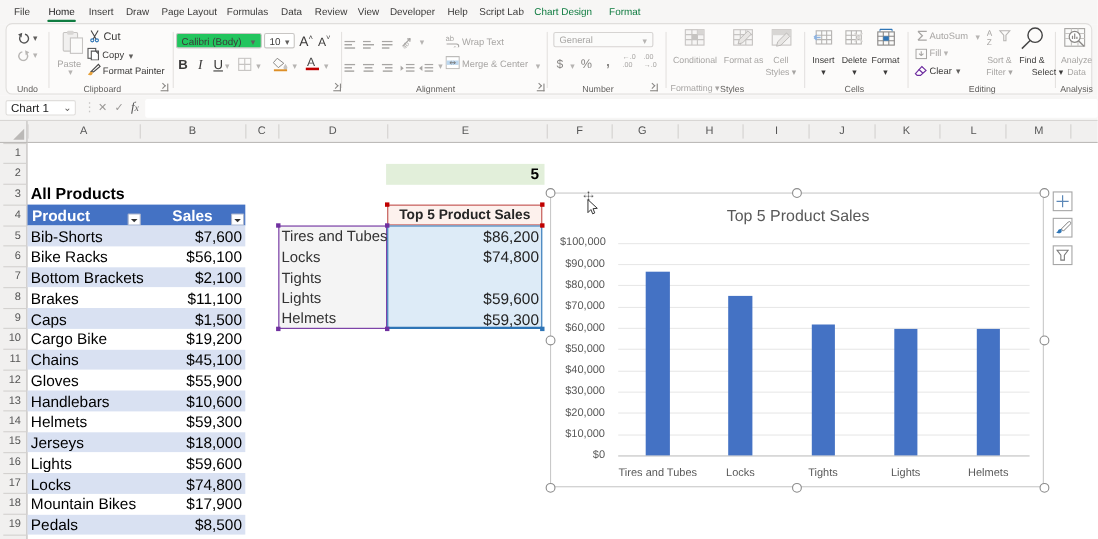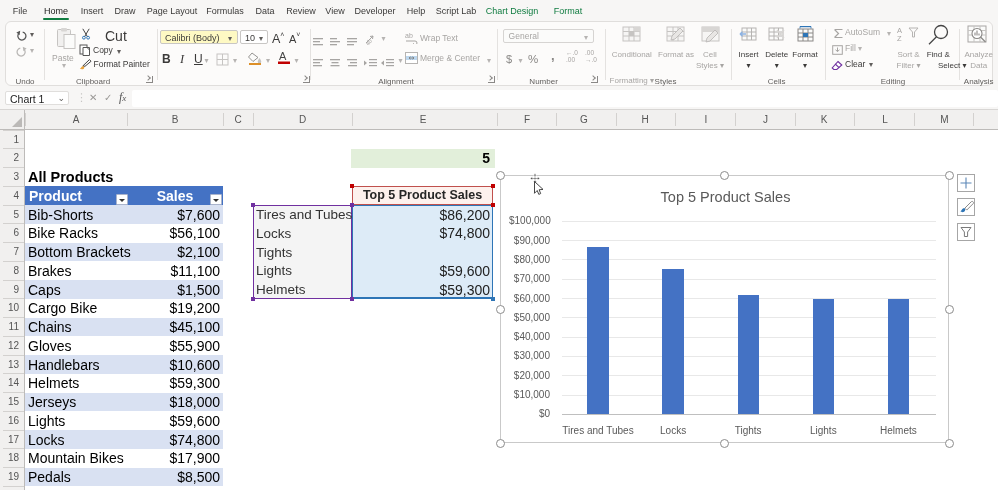--- a/index.html
+++ b/index.html
@@ -75,21 +75,21 @@
       </div>
       <div style="position: absolute; left: 303px; top: 54px; width: 7px; height: 7px; border-right: 1px solid rgb(138, 136, 134); border-bottom: 1px solid rgb(138, 136, 134);">
         <div style="position:absolute;right:2px;bottom:2px;width:4px;height:4px;border-right:1px solid #8a8886;border-bottom:1px solid #8a8886;transform:rotate(-45deg)"></div>
       </div>
       <div style="position: absolute; left: 487.5px; top: 54px; width: 7px; height: 7px; border-right: 1px solid rgb(138, 136, 134); border-bottom: 1px solid rgb(138, 136, 134);">
         <div style="position:absolute;right:2px;bottom:2px;width:4px;height:4px;border-right:1px solid #8a8886;border-bottom:1px solid #8a8886;transform:rotate(-45deg)"></div>
       </div>
       <div style="position: absolute; left: 590.5px; top: 54px; width: 7px; height: 7px; border-right: 1px solid rgb(138, 136, 134); border-bottom: 1px solid rgb(138, 136, 134);">
         <div style="position:absolute;right:2px;bottom:2px;width:4px;height:4px;border-right:1px solid #8a8886;border-bottom:1px solid #8a8886;transform:rotate(-45deg)"></div>
       </div>
-      <div style="position: absolute; left: 105px; top: 5.5px; font-size: 14px; color: rgb(59, 58, 57); white-space: nowrap;">Cut</div>
+      <div style="position: absolute; left: 94px; top: 5.5px; font-size: 10px; color: rgb(59, 58, 57); white-space: nowrap;">Cut</div>
       <div style="position: absolute; left: 93px; top: 22.5px; font-size: 8.5px; color: rgb(59, 58, 57); white-space: nowrap;">Copy</div>
       <div style="position: absolute; left: 93.5px; top: 36.5px; font-size: 8.5px; color: rgb(59, 58, 57); white-space: nowrap;">Format Painter</div>
       <div style="position: absolute; left: 52px; top: 31px; font-size: 8.5px; color: rgb(167, 165, 163); white-space: nowrap;">Paste</div>
       <div style="position: absolute; left: 420px; top: 10.5px; font-size: 8.5px; color: rgb(167, 165, 163); white-space: nowrap;">Wrap Text</div>
       <div style="position: absolute; left: 420px; top: 30.5px; font-size: 8.5px; color: rgb(167, 165, 163); white-space: nowrap;">Merge &amp; Center</div>
       <div style="position: absolute; left: 845px; top: 4.5px; font-size: 8.5px; color: rgb(167, 165, 163); white-space: nowrap;">AutoSum</div>
       <div style="position: absolute; left: 845px; top: 20.5px; font-size: 8.5px; color: rgb(167, 165, 163); white-space: nowrap;">Fill</div>
       <div style="position: absolute; left: 845px; top: 36.5px; font-size: 8.5px; color: rgb(59, 58, 57); white-space: nowrap;">Clear</div>
       <div style="position: absolute; left: 631.8px; top: 28px; font-size: 8px; color: rgb(167, 165, 163); transform: translateX(-50%); white-space: nowrap;">Conditional</div>
       <div style="position: absolute; left: 631.8px; top: 54px; font-size: 8px; color: rgb(167, 165, 163); transform: translateX(-50%); white-space: nowrap; letter-spacing: 0px;">Formatting&nbsp;▾</div>
@@ -120,21 +120,21 @@
       <div style="position: absolute; left: 266px; top: 34px; font-size: 8px; color: rgb(182, 180, 178); z-index: 3;">▾</div>
       <div style="position: absolute; left: 294.5px; top: 34px; font-size: 8px; color: rgb(182, 180, 178); z-index: 3;">▾</div>
       <div style="position: absolute; left: 381.5px; top: 12px; font-size: 8px; color: rgb(182, 180, 178); z-index: 3;">▾</div>
       <div style="position: absolute; left: 398.5px; top: 34px; font-size: 8px; color: rgb(182, 180, 178); z-index: 3;">▾</div>
       <div style="position: absolute; left: 487px; top: 34px; font-size: 8px; color: rgb(182, 180, 178); z-index: 3;">▾</div>
       <div style="position: absolute; left: 584px; top: 11px; font-size: 8px; color: rgb(182, 180, 178); z-index: 3;">▾</div>
       <div style="position: absolute; left: 518.5px; top: 34px; font-size: 8px; color: rgb(182, 180, 178); z-index: 3;">▾</div>
       <div style="position: absolute; left: 886.9px; top: 7px; font-size: 8px; color: rgb(182, 180, 178); z-index: 3;">▾</div>
       <div style="position: absolute; left: 858px; top: 22px; font-size: 8px; color: rgb(182, 180, 178); z-index: 3;">▾</div>
       <div style="position: absolute; left: 869px; top: 38px; font-size: 8px; color: rgb(96, 94, 92); z-index: 3;">▾</div>
-      <div style="position: absolute; left: 160px; top: 8px; width: 78px; height: 14px; border: 1px solid rgb(200, 198, 196); border-radius: 2px; font-size: 9px; color: rgb(59, 58, 57); padding: 2px 4px; background: #fef9c3;">Calibri (Body)</div>
+      <div style="position: absolute; left: 160px; top: 8px; width: 78px; height: 14px; border: 1px solid rgb(200, 198, 196); border-radius: 2px; font-size: 9px; color: rgb(59, 58, 57); padding: 2px 4px; background: #22c55e;">Calibri (Body)</div>
       <div style="position: absolute; left: 240px; top: 8px; width: 28px; height: 14px; border: 1px solid rgb(200, 198, 196); border-radius: 2px; font-size: 9px; color: rgb(59, 58, 57); padding: 2px 4px; background: rgb(255, 255, 255);">10</div>
       <div style="position: absolute; left: 502.6px; top: 7px; width: 91px; height: 14px; border: 1px solid rgb(214, 212, 210); border-radius: 2px; font-size: 8.5px; color: rgb(167, 165, 163); padding: 1px 5px; background: rgb(251, 251, 250);">General</div>
       <div style="position: absolute; left: 162px; top: 30px; font-size: 12px; color: rgb(59, 58, 57);"><b>B</b></div>
       <div style="position: absolute; left: 180px; top: 30px; font-size: 12.5px; color: rgb(59, 58, 57);"><i style="font-family:'Liberation Serif',serif">I</i></div>
       <div style="position: absolute; left: 194px; top: 30px; font-size: 12px; color: rgb(59, 58, 57);"><u>U</u></div>
       <div style="position: absolute; left: 272px; top: 9px; font-size: 12.5px; color: rgb(59, 58, 57);">A<span style="font-size:7px;vertical-align:6px">˄</span></div>
       <div style="position: absolute; left: 289px; top: 9px; font-size: 11px; color: rgb(59, 58, 57);">A<span style="font-size:7px;vertical-align:6px">˅</span></div>
       <div style="position: absolute; left: 506px; top: 31px; font-size: 11px; color: rgb(138, 136, 134);">$</div>
       <div style="position: absolute; left: 528px; top: 30.5px; font-size: 11.5px; color: rgb(138, 136, 134);">%</div>
       <div style="position: absolute; left: 551px; top: 26px; font-size: 13px; color: rgb(138, 136, 134);"><b>,</b></div>

